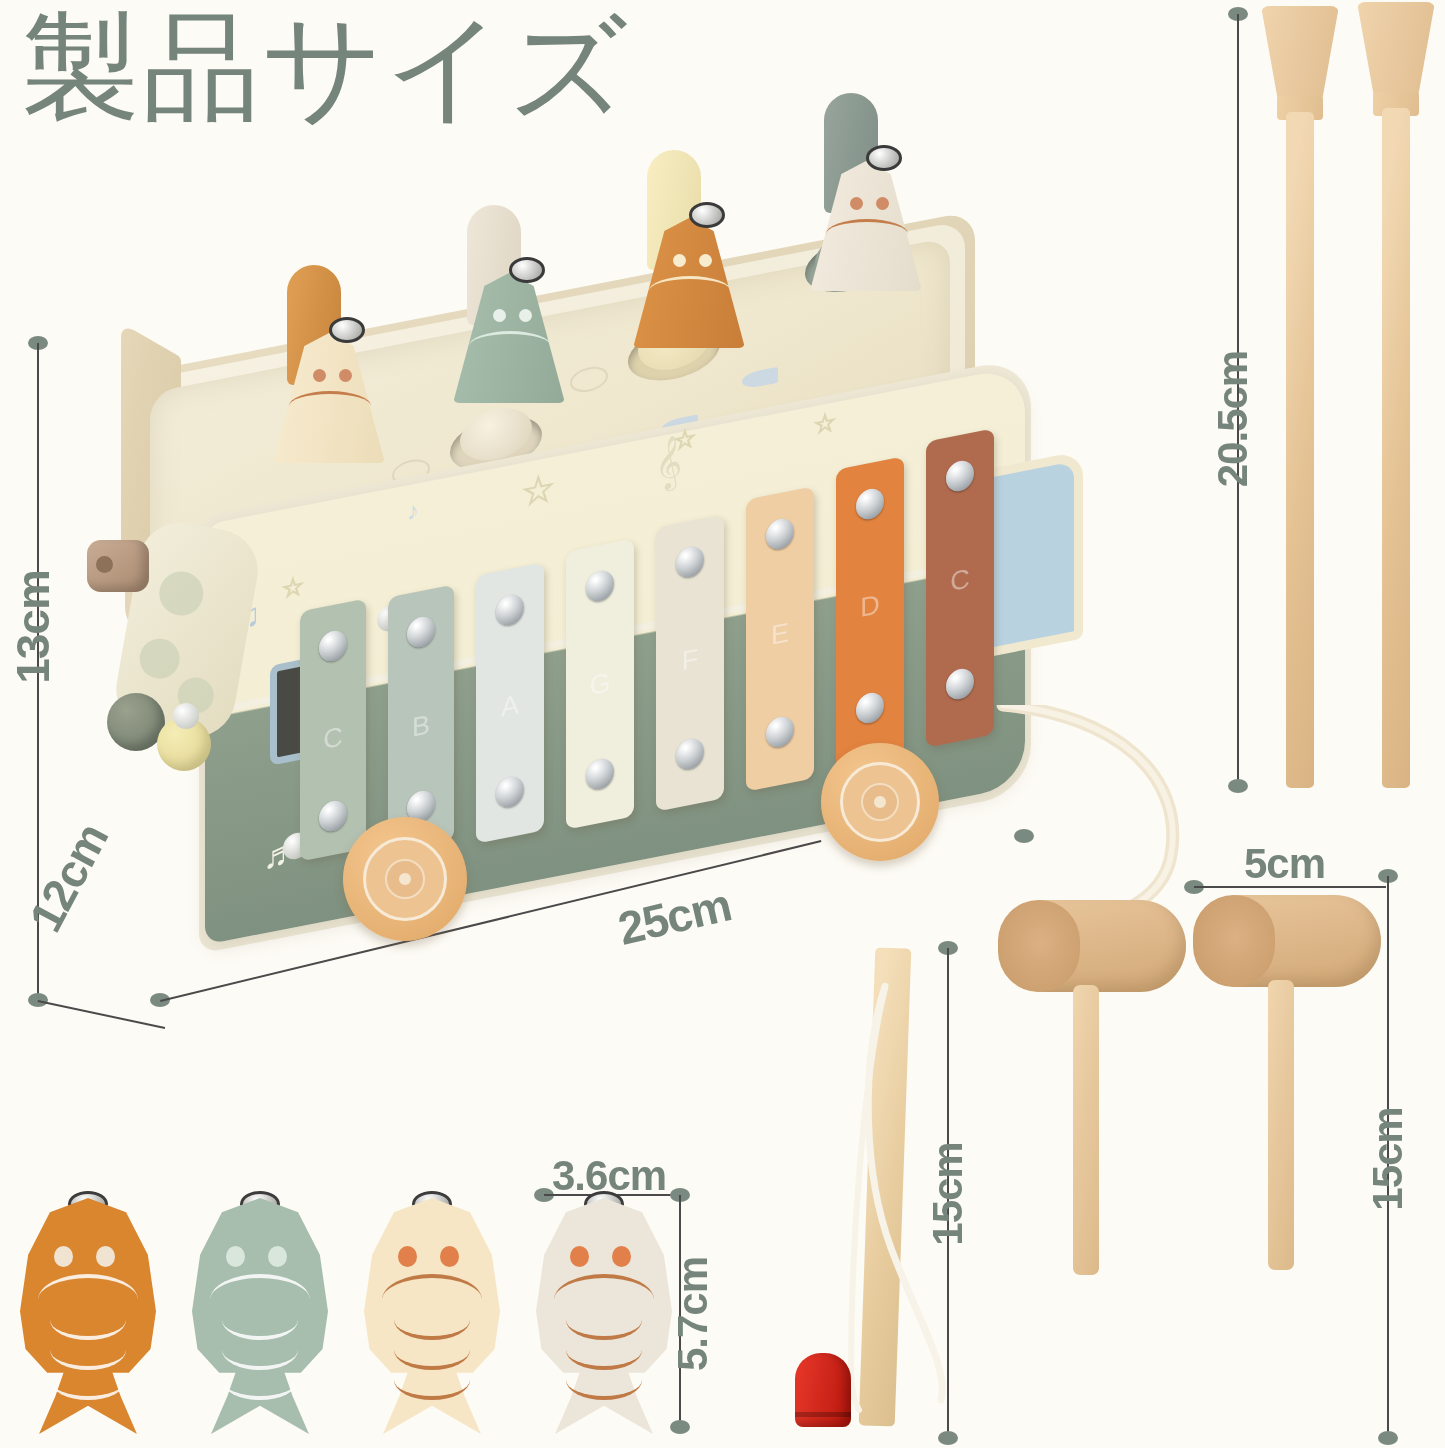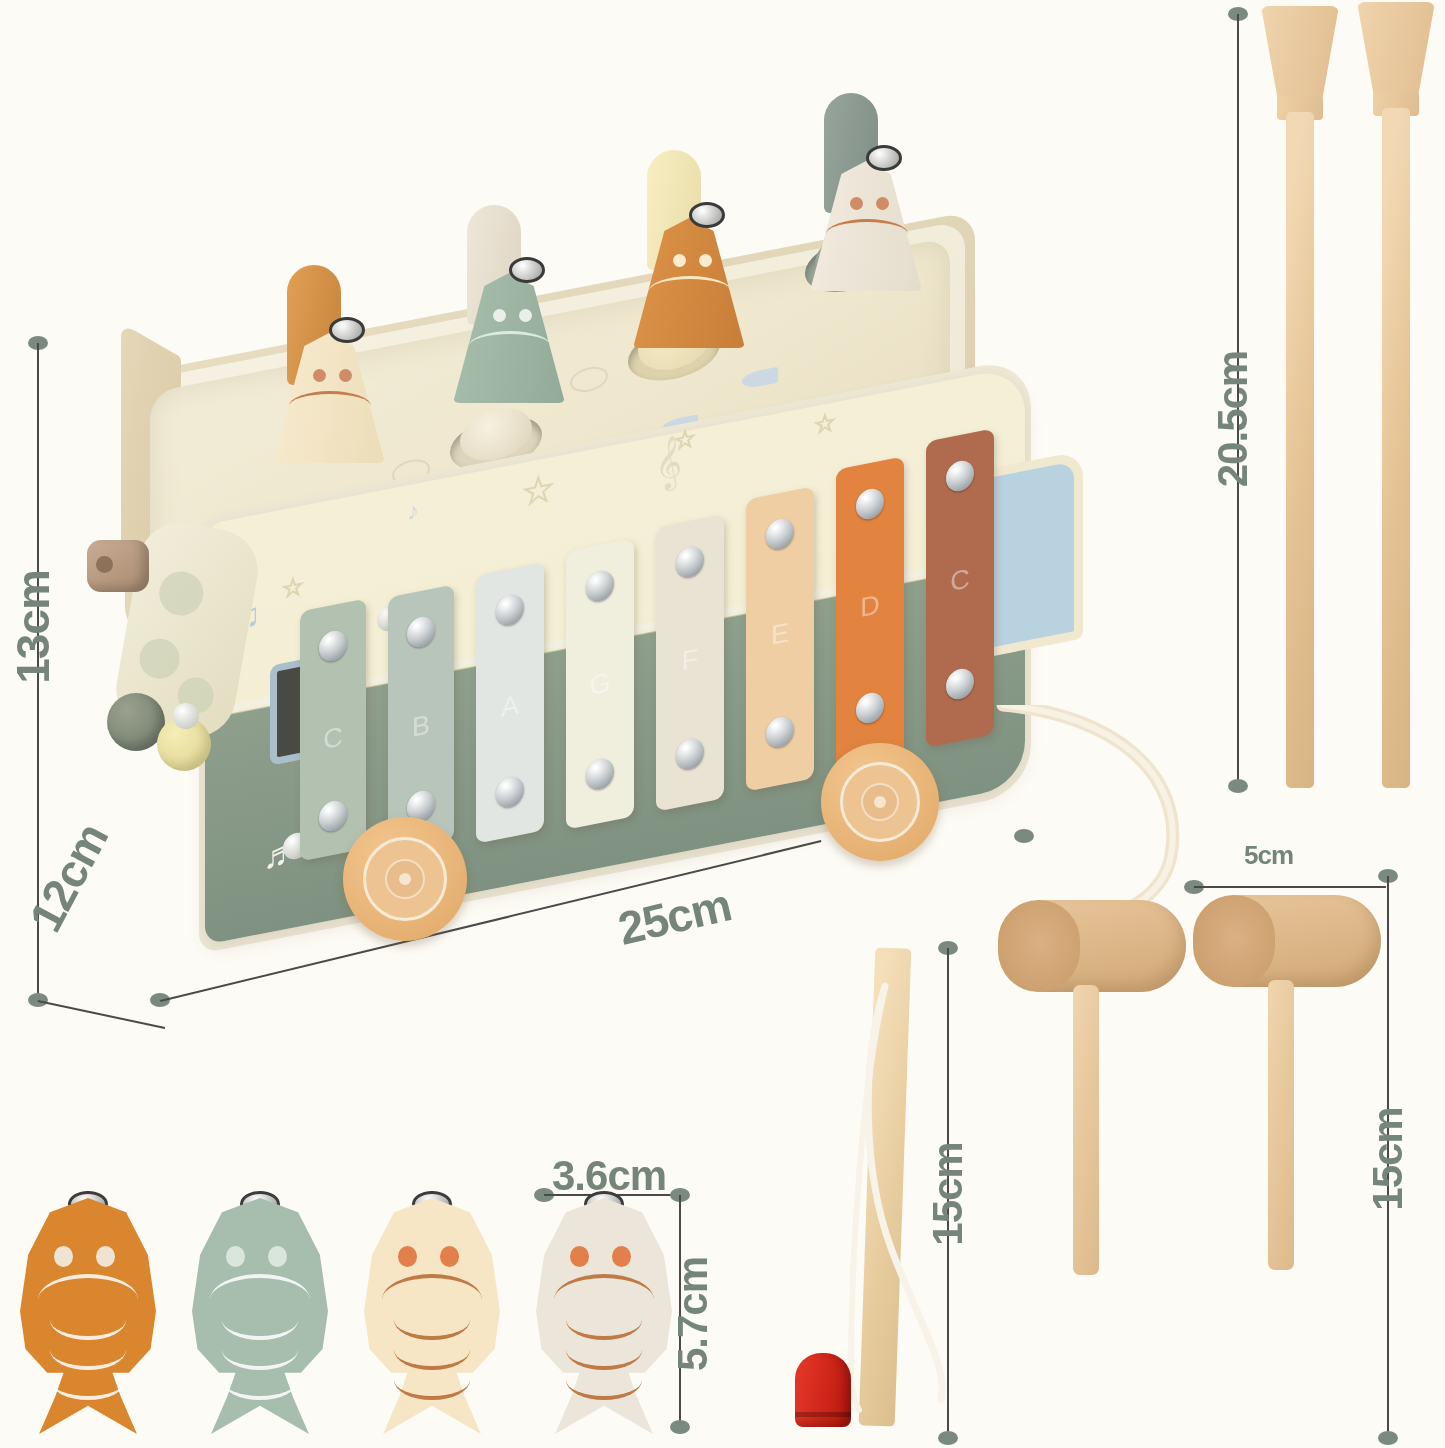--- a/index.html
+++ b/index.html
@@ -251,20 +251,21 @@
   .magnet::after{
     content:"";position:absolute;left:0;bottom:10px;width:100%;height:5px;
     background:rgba(0,0,0,.25);
   }
 </style>
 </head>
 <body>
 
 <div class="stage">
 
+  <div class="abs" id="title">製品サイズ</div>
 
   <div class="abs" style="left:0;top:0;">
     <div class="dot" style="left:38px;top:343px;"></div>
     <div class="dimline v" style="left:37px;top:343px;height:657px;"></div>
     <div class="dot" style="left:38px;top:1000px;"></div>
     <div class="dimlabel rot90" style="left:-37px;top:600px;width:140px;text-align:center;font-size:46px;">13cm</div>
   </div>
 
   <div class="abs" style="left:0;top:0;">
     <div class="dimline" style="left:38px;top:1000px;width:130px;height:2px;
@@ -287,21 +288,21 @@
     <div class="dot" style="left:1238px;top:14px;"></div>
     <div class="dimline v" style="left:1237px;top:14px;height:772px;"></div>
     <div class="dot" style="left:1238px;top:786px;"></div>
     <div class="dimlabel rot90" style="left:1133px;top:395px;width:200px;text-align:center;font-size:42px;">20.5cm</div>
   </div>
 
   <div class="abs" style="left:0;top:0;">
     <div class="dot" style="left:1194px;top:887px;"></div>
     <div class="dimline h" style="left:1194px;top:886px;width:192px;"></div>
     <div class="dot" style="left:1388px;top:876px;"></div>
-    <div class="dimlabel" style="left:1244px;top:840px;font-size:26px;">5cm</div>
+    <div class="dimlabel" style="left:1244px;top:840px;font-size:42px;">5cm</div>
   </div>
 
   <div class="abs" style="left:0;top:0;">
     <div class="dimline v" style="left:1387px;top:876px;height:562px;"></div>
     <div class="dot" style="left:1388px;top:1438px;"></div>
     <div class="dimlabel rot90" style="left:1303px;top:1135px;width:170px;text-align:center;font-size:42px;">15cm</div>
   </div>
 
   <div class="abs" style="left:0;top:0;">
     <div class="dot" style="left:948px;top:948px;"></div>

